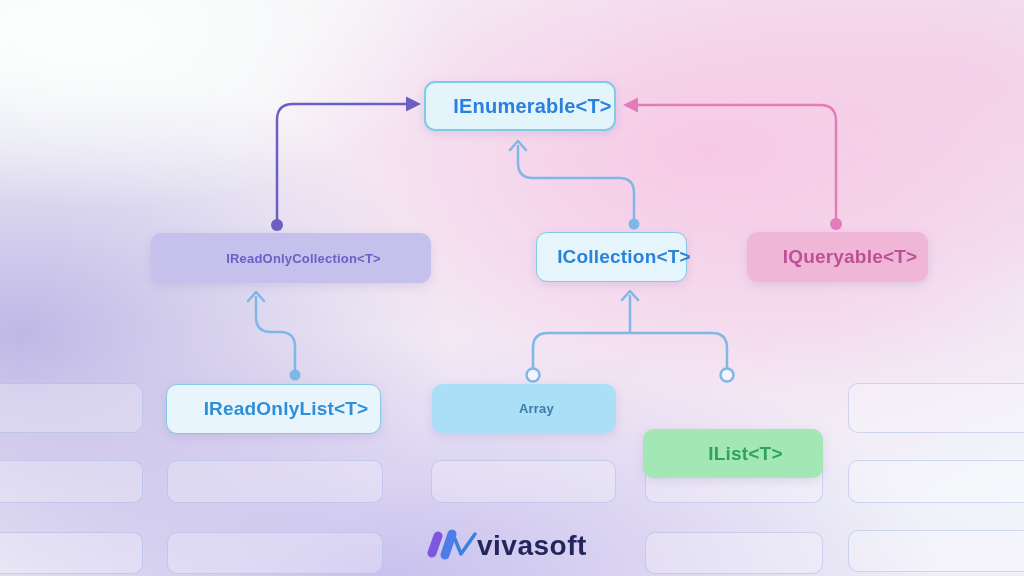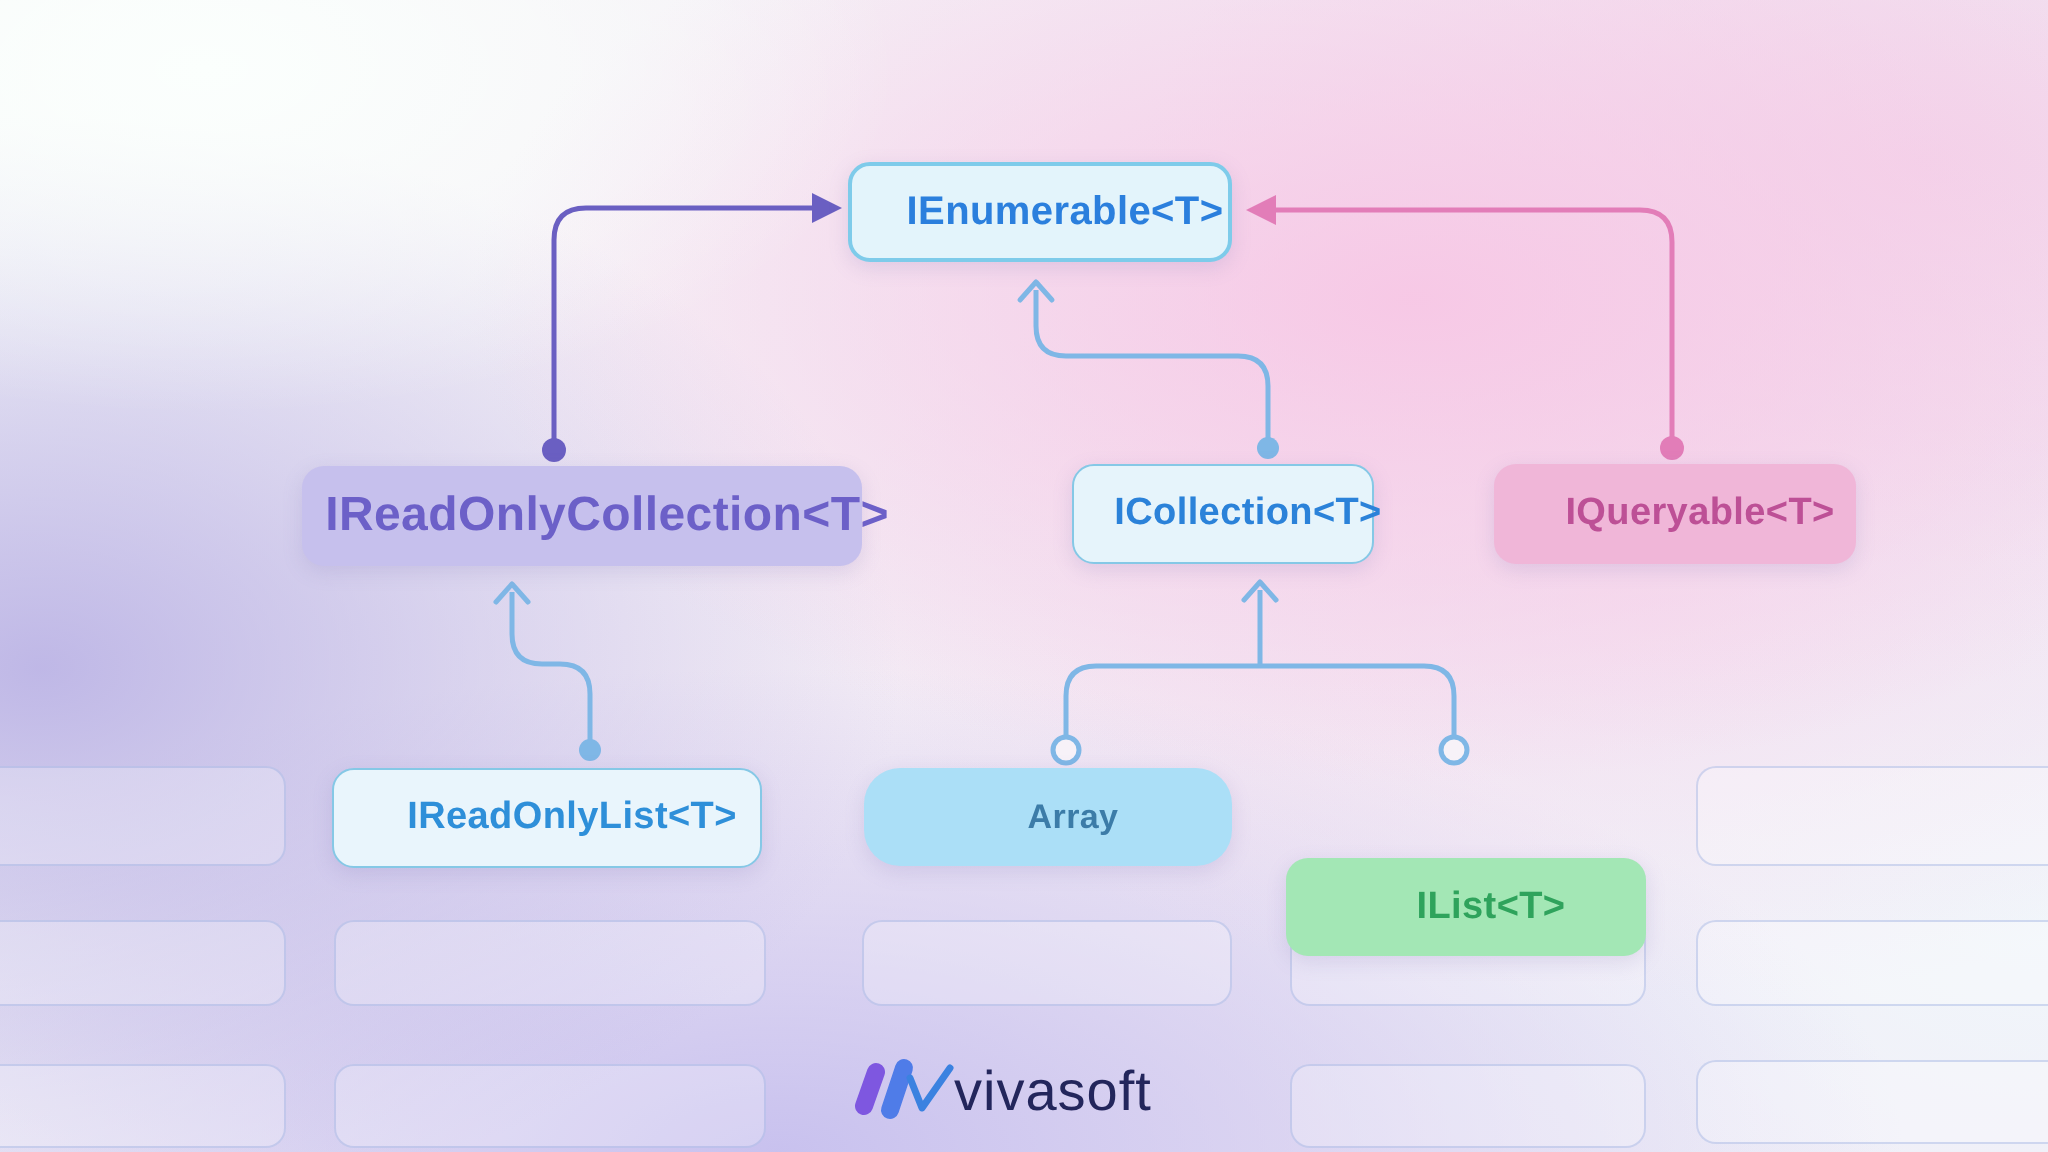--- a/index.html
+++ b/index.html
@@ -16,37 +16,37 @@
       radial-gradient(42% 44% at 100% 80%, rgba(241,247,251,0.95) 0%, rgba(241,247,251,0) 100%),
       linear-gradient(115deg, #f8faf9 0%, #f3ecf5 45%, #efe9f5 100%);
   }
   .node{
     position:absolute;border-radius:11px;display:flex;align-items:center;justify-content:center;
     font-weight:bold;letter-spacing:.2px;box-shadow:0 3px 10px rgba(120,110,180,0.18);
     box-sizing:border-box;
     padding-left:25px;
   }
   #n-ienumerable{left:424px;top:81px;width:192px;height:50px;background:#e3f4fb;border:2px solid #7ecbea;color:#2b7fdd;font-size:20px;}
-  #n-ireadonlycollection{left:151px;top:233px;width:280px;height:50px;background:#c6c0ed;color:#6c60c8;font-size:24px;}
+  #n-ireadonlycollection{left:151px;top:233px;width:280px;height:50px;background:#c6c0ed;color:#6c60c8;font-size:13px;}
   #n-icollection{left:536px;top:232px;width:151px;height:50px;background:#e6f4fb;border:1.5px solid #85c8e6;color:#2b82d9;font-size:19px;}
   #n-iqueryable{left:747px;top:232px;width:181px;height:50px;background:#f0b6d8;color:#bd5096;font-size:19px;}
   #n-ireadonlylist{left:166px;top:384px;width:215px;height:50px;background:#e9f5fc;border:1.5px solid #85c8e6;color:#2e8fd9;font-size:19px;}
-  #n-array{left:432px;top:384px;width:184px;height:49px;background:#abdff7;color:#3c7ca8;font-size:17px;border-radius:18px;}
+  #n-array{left:432px;top:384px;width:184px;height:49px;background:#abdff7;color:#3c7ca8;font-size:13px;}
   #n-ilist{left:643px;top:384px;width:180px;height:49px;background:#a3e7b5;color:#2fa35c;font-size:19px;margin-top:45px;}
 
   .ghost{
     position:absolute;border-radius:10px;box-sizing:border-box;
     background:rgba(255,255,255,0.25);
     border:1px solid rgba(145,165,220,0.38);
   }
   #edges{position:absolute;left:0;top:0;width:1024px;height:576px;pointer-events:none;}
 
   .brand-text{
     position:absolute;left:477px;top:529px;height:34px;display:flex;align-items:center;
-    font-size:28px;font-weight:normal;color:#23265c;letter-spacing:.5px;
+    font-size:28px;font-weight:bold;color:#23265c;letter-spacing:.5px;
   }
   .brand-mark{position:absolute;left:427px;top:527px;}
 </style>
 </head>
 <body>
 
 <div class="canvas">
 
   <div class="ghost" style="left:-62px;top:383px;width:205px;height:50px;"></div>
   <div class="ghost" style="left:848px;top:383px;width:242px;height:50px;"></div>

